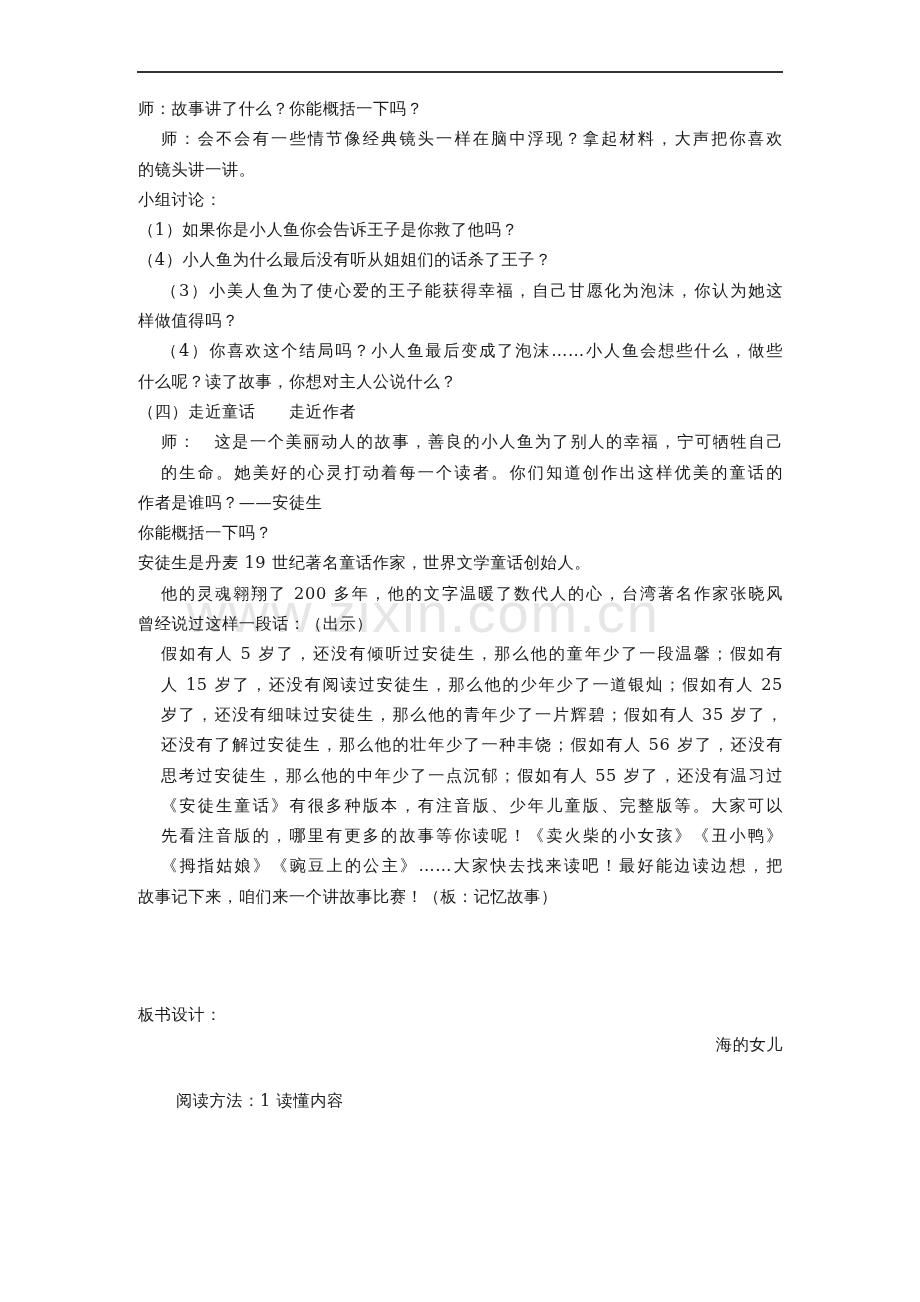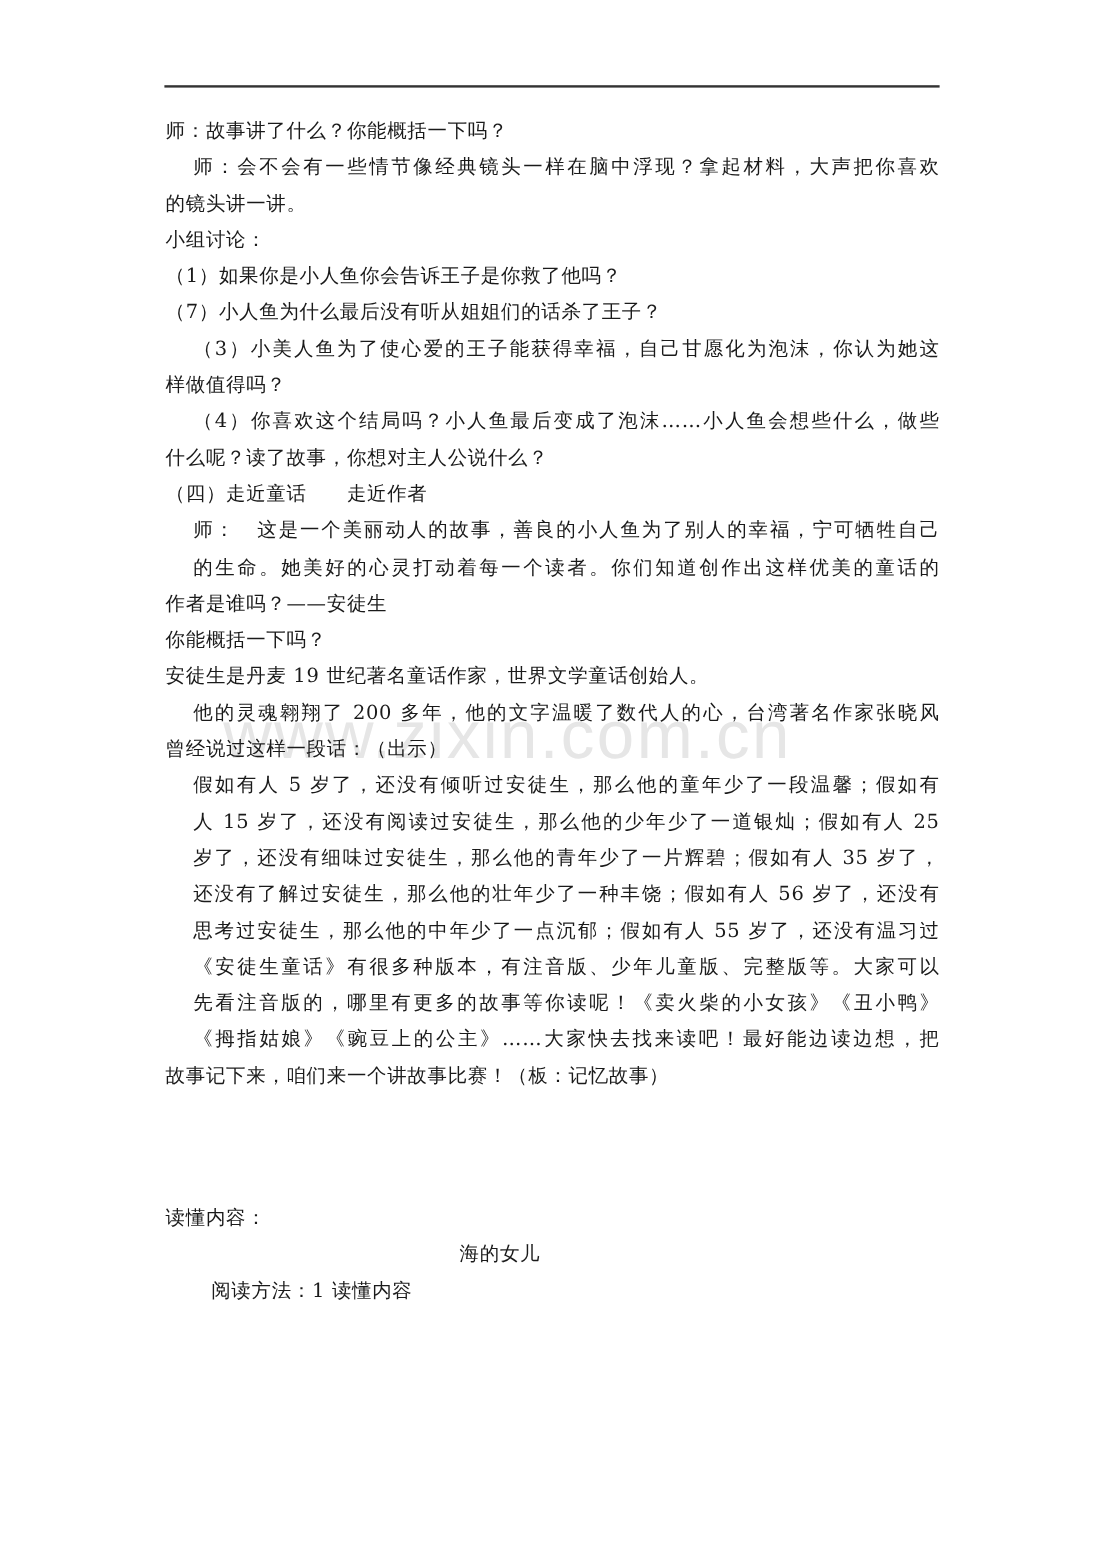--- a/index.html
+++ b/index.html
@@ -52,39 +52,41 @@
       overflow: visible;
     }
     .justify {
       text-align: justify;
       text-align-last: justify;
       margin-left: 23px;
     }
     .gap { height: 88px; }
     .center-title {
       padding-left: 245px;
+      text-align: right;
     }
     .indent {
       padding-left: 38px;
+      margin-top: 25px;
     }
   </style>
 </head>
 <body>
 
 <div class="header-rule"></div>
 
 <div class="watermark">www.zixin.com.cn</div>
 
 <div class="page">
   <div class="line">师：故事讲了什么？你能概括一下吗？</div>
   <div class="line justify">师：会不会有一些情节像经典镜头一样在脑中浮现？拿起材料，大声把你喜欢</div>
   <div class="line">的镜头讲一讲。</div>
   <div class="line">小组讨论：</div>
   <div class="line">（1）如果你是小人鱼你会告诉王子是你救了他吗？</div>
-  <div class="line">（7）小人鱼为什么最后没有听从姐姐们的话杀了王子？</div>
+  <div class="line">（4）小人鱼为什么最后没有听从姐姐们的话杀了王子？</div>
   <div class="line justify">（3）小美人鱼为了使心爱的王子能获得幸福，自己甘愿化为泡沫，你认为她这</div>
   <div class="line">样做值得吗？</div>
   <div class="line justify">（4）你喜欢这个结局吗？小人鱼最后变成了泡沫……小人鱼会想些什么，做些</div>
   <div class="line">什么呢？读了故事，你想对主人公说什么？</div>
   <div class="line">（四）走近童话　　走近作者</div>
   <div class="line justify">师：　这是一个美丽动人的故事，善良的小人鱼为了别人的幸福，宁可牺牲自己</div>
   <div class="line justify">的生命。她美好的心灵打动着每一个读者。你们知道创作出这样优美的童话的</div>
   <div class="line">作者是谁吗？——安徒生</div>
   <div class="line">你能概括一下吗？</div>
   <div class="line">安徒生是丹麦 19 世纪著名童话作家，世界文学童话创始人。</div>
@@ -95,16 +97,16 @@
   <div class="line justify">岁了，还没有细味过安徒生，那么他的青年少了一片辉碧；假如有人 35 岁了，</div>
   <div class="line justify">还没有了解过安徒生，那么他的壮年少了一种丰饶；假如有人 56 岁了，还没有</div>
   <div class="line justify">思考过安徒生，那么他的中年少了一点沉郁；假如有人 55 岁了，还没有温习过</div>
   <div class="line justify">《安徒生童话》有很多种版本，有注音版、少年儿童版、完整版等。大家可以</div>
   <div class="line justify">先看注音版的，哪里有更多的故事等你读呢！《卖火柴的小女孩》《丑小鸭》</div>
   <div class="line justify">《拇指姑娘》《豌豆上的公主》……大家快去找来读吧！最好能边读边想，把</div>
   <div class="line">故事记下来，咱们来一个讲故事比赛！（板：记忆故事）</div>
 
   <div class="gap"></div>
 
-  <div class="line">读懂内容：</div>
+  <div class="line">板书设计：</div>
   <div class="line center-title">海的女儿</div>
   <div class="line indent">阅读方法：1 读懂内容</div>
 </div>
 
 </body></html>

